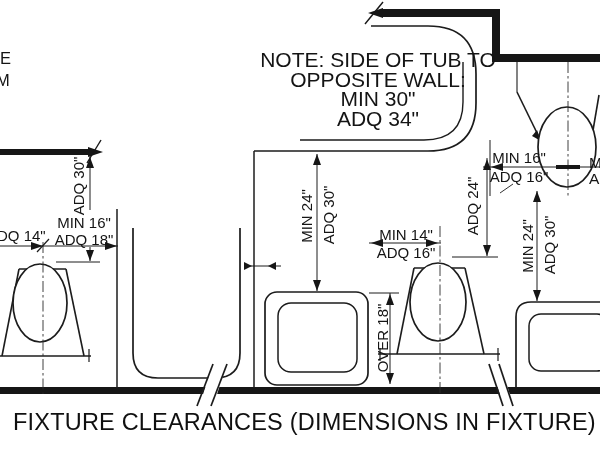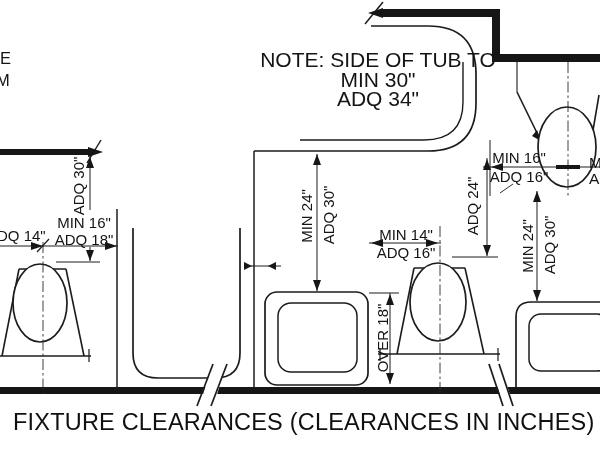--- a/index.html
+++ b/index.html
@@ -153,20 +153,21 @@
       <line x1="489" y1="364" x2="503" y2="406" stroke="#1c1c1c" stroke-width="1.7"></line>
       <line x1="499" y1="364" x2="513" y2="406" stroke="#1c1c1c" stroke-width="1.7"></line>
     </g>
   </svg>
 
   <div class="frag" style="left:0;top:49px;">E</div>
   <div class="frag" style="left:-4px;top:71px;">M</div>
 
   <div class="note">
     <div>NOTE: SIDE OF TUB TO</div>
+    <div>OPPOSITE WALL:</div>
     <div>MIN 30"</div>
     <div>ADQ 34"</div>
   </div>
 
   <div class="lbl" style="left:-13px;top:228px;">ADQ 14"</div>
 
   <div class="lbl ctr" style="left:84px;top:222px;">MIN 16"</div>
   <div class="lbl ctr" style="left:84px;top:239px;">ADQ 18"</div>
 
   <div class="lbl vert" style="left:78px;top:186px;">ADQ 30"</div>
@@ -183,15 +184,15 @@
 
   <div class="lbl ctr" style="left:519px;top:157px;">MIN 16"</div>
   <div class="lbl ctr" style="left:519px;top:176px;">ADQ 16"</div>
 
   <div class="lbl vert" style="left:527px;top:246px;">MIN 24"</div>
   <div class="lbl vert" style="left:549px;top:245px;">ADQ 30"</div>
 
   <div class="lbl" style="left:589px;top:155px;font-size:15.5px;">M</div>
   <div class="lbl" style="left:589px;top:171px;font-size:15.5px;">A</div>
 
-  <div class="title">FIXTURE CLEARANCES (CLEARANCES IN INCHES)</div>
+  <div class="title">FIXTURE CLEARANCES (DIMENSIONS IN FIXTURE)</div>
 
 </div>
 
 </body></html>

